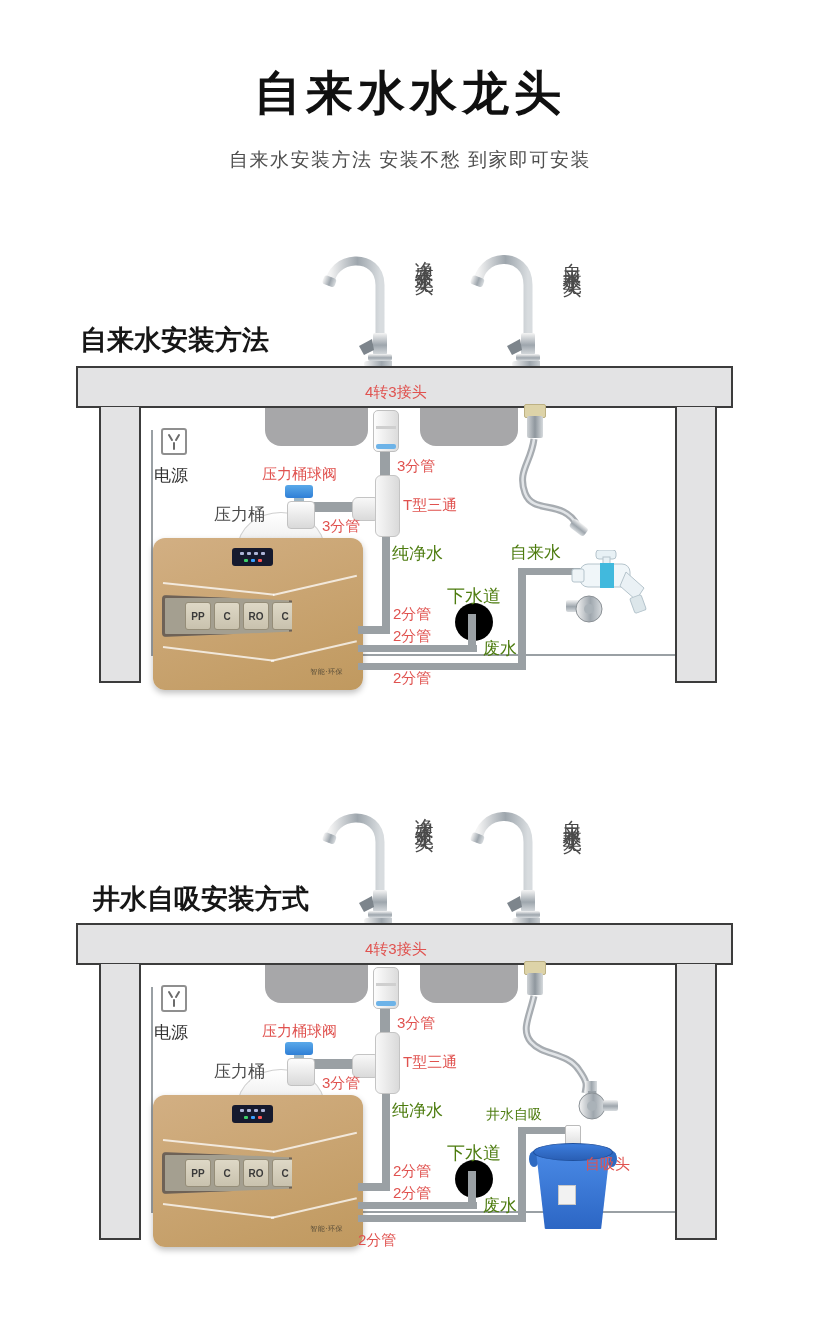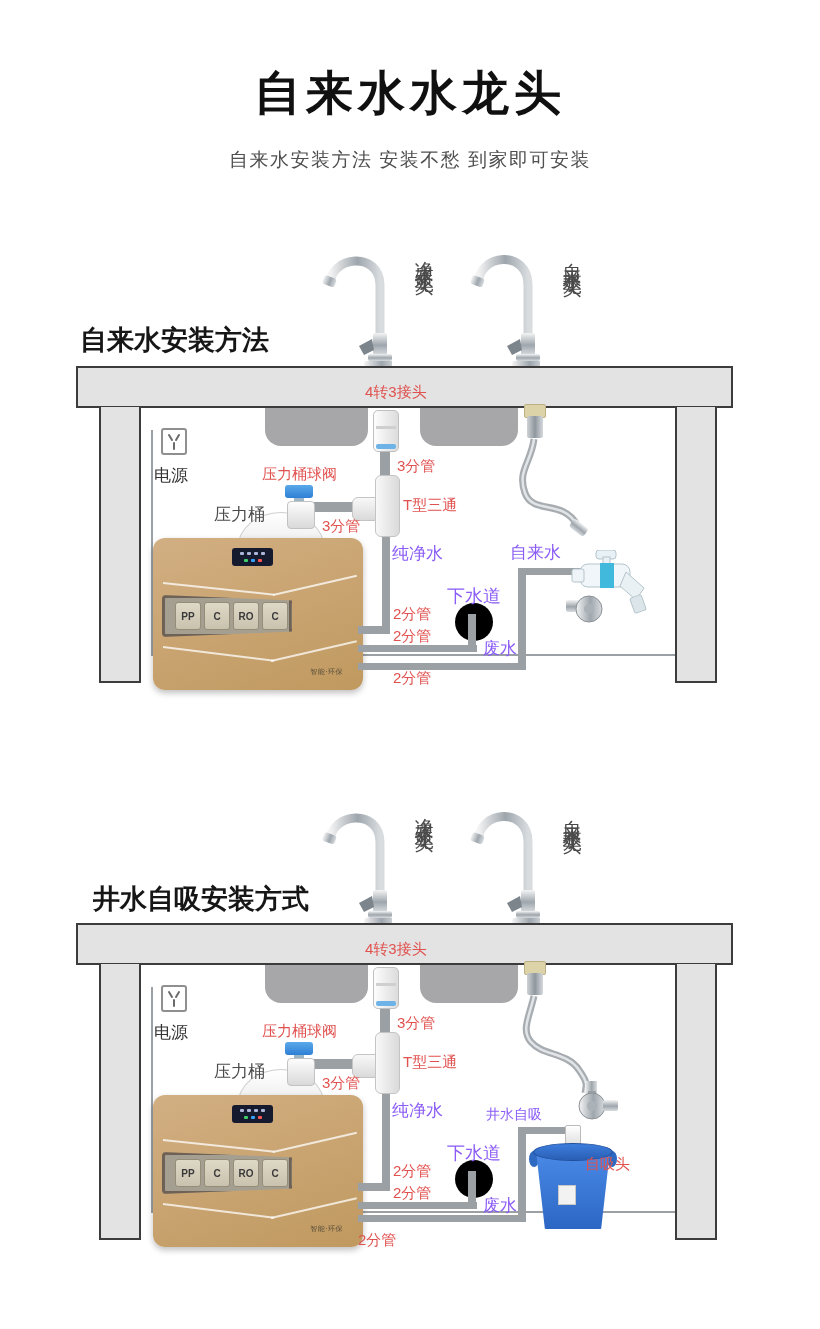--- a/index.html
+++ b/index.html
@@ -1,17 +1,17 @@
 <!DOCTYPE html>
 <html><head>
 <meta charset="utf-8">
 <style>
   html,body{margin:0;padding:0;background:#fff;}
   body{width:820px;height:1329px;position:relative;font-family:"Liberation Sans",sans-serif;overflow:hidden;}
-  .lbl{position:absolute;white-space:nowrap;color:#8b5cf6;}
+  .lbl{position:absolute;white-space:nowrap;color:#4d7c0f;}
   .red{color:#e0524f;}
   .page-title{position:absolute;top:62px;left:0;width:100%;text-align:center;font-size:47px;font-weight:800;color:#101010;letter-spacing:5px;}
   .page-subtitle{position:absolute;top:147px;left:0;width:100%;text-align:center;font-size:19px;color:#4f4f4f;letter-spacing:1.5px;}
   .diagram{position:absolute;left:0;width:820px;height:480px;}
   #d1{top:228px;} #d2{top:785px;}
   .sec-title{position:absolute;left:80px;top:94px;font-size:27px;font-weight:bold;color:#161616;}
   #d2 .sec-title{left:93px;top:96px;}
   
   .counter{position:absolute;left:76px;top:138px;width:657px;height:42px;background:#e3e3e4;border:2px solid #3c3c3c;box-sizing:border-box;}
   .leg{position:absolute;top:179px;width:42px;height:276px;background:#e3e3e4;border:2px solid #3c3c3c;border-top:none;box-sizing:border-box;}
@@ -45,21 +45,21 @@
   .valve-handle{position:absolute;left:285px;top:257px;width:28px;height:13px;background:linear-gradient(#5aa9e9,#2f7fd6);border-radius:3px;}
   .valve-stem{position:absolute;left:294px;top:269px;width:10px;height:5px;background:#9db6c6;}
   .valve-body{position:absolute;left:287px;top:273px;width:26px;height:26px;background:linear-gradient(#fdfdfd,#d9d9d9);border:1px solid #c2c2c2;border-radius:4px;}
   .tank-dome{position:absolute;left:237px;top:284px;width:86px;height:36px;background:linear-gradient(#ffffff,#ebebeb);border:1px solid #cfcfcf;border-bottom:none;border-radius:50% 50% 0 0/100% 100% 0 0;}
   .outlet{position:absolute;left:161px;top:200px;width:26px;height:27px;background:#fff;border:2px solid #8f8f8f;border-radius:3px;box-sizing:border-box;}
   
   .machine{position:absolute;left:153px;top:310px;width:210px;height:152px;border-radius:12px;background:linear-gradient(160deg,#d2af83,#c0995f);box-shadow:0 3px 6px rgba(0,0,0,.25);}
   .m-display{position:absolute;left:79px;top:10px;width:41px;height:18px;background:#161a2e;border-radius:3px;display:flex;flex-direction:column;justify-content:space-around;align-items:center;padding:2px;box-sizing:border-box;}
   .m-dotrow{display:flex;gap:3px;}
   .m-dot{width:4px;height:3px;border-radius:1px;}
-  .m-window{position:absolute;left:9px;top:57px;width:130px;height:42px;background:#a49f90;border:3px solid #6e6257;border-radius:4px;clip-path:polygon(0 0,100% 13%,100% 87%,0 100%);display:flex;gap:3px;padding:4px 10px;box-sizing:border-box;}
+  .m-window{position:absolute;left:9px;top:57px;width:130px;height:42px;background:#a49f90;border:3px solid #6e6257;border-radius:4px;clip-path:polygon(0 0,100% 13%,100% 87%,0 100%);display:flex;gap:3px;padding:4px 20px;box-sizing:border-box;}
   .m-filter{width:24px;flex:none;background:linear-gradient(#ded8c6,#c9c2ae);border:1px solid #958d78;border-radius:3px;font-size:10px;font-weight:bold;color:#3a3a3a;display:flex;align-items:center;justify-content:center;}
   .m-filter.ghost{opacity:.5;}
   .m-chev{position:absolute;height:2px;background:rgba(255,255,255,.75);transform-origin:left center;}
   .m-brand{position:absolute;right:20px;bottom:13px;font-size:7px;color:#574c38;letter-spacing:.5px;}
   .drain-circle{position:absolute;left:455px;top:375px;width:38px;height:38px;background:#000;border-radius:50%;}
   
   .suction-fit{position:absolute;left:565px;top:340px;width:14px;height:20px;background:linear-gradient(#fff,#ddd);border:1px solid #bbb;border-radius:2px;}
   .bucket{position:absolute;left:533px;top:358px;width:80px;height:88px;}
   .bucket-ear{position:absolute;top:8px;width:10px;height:16px;background:#2e6ac2;border-radius:50%;}
   .bucket-ear.e-l{left:-4px;} .bucket-ear.e-r{right:-4px;}

